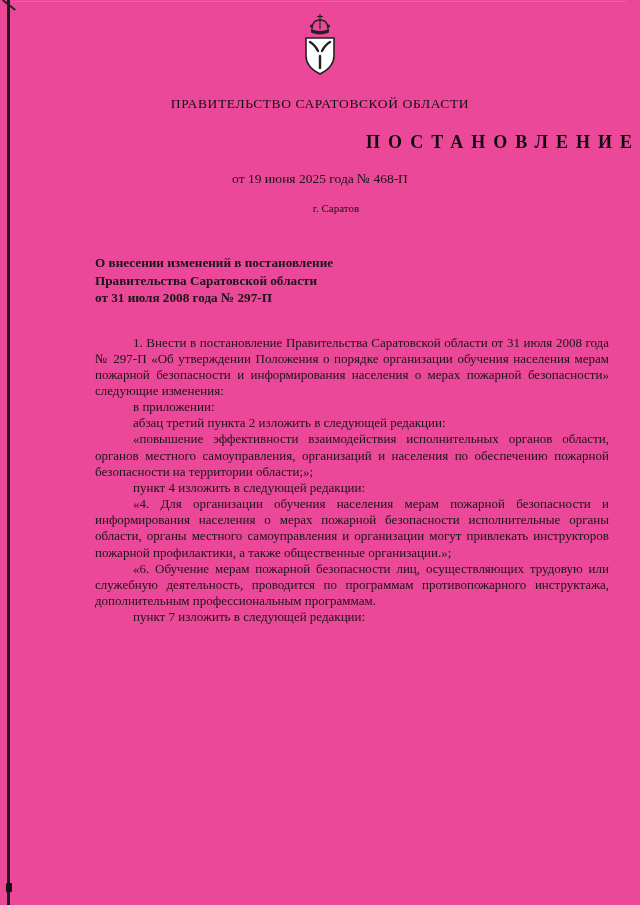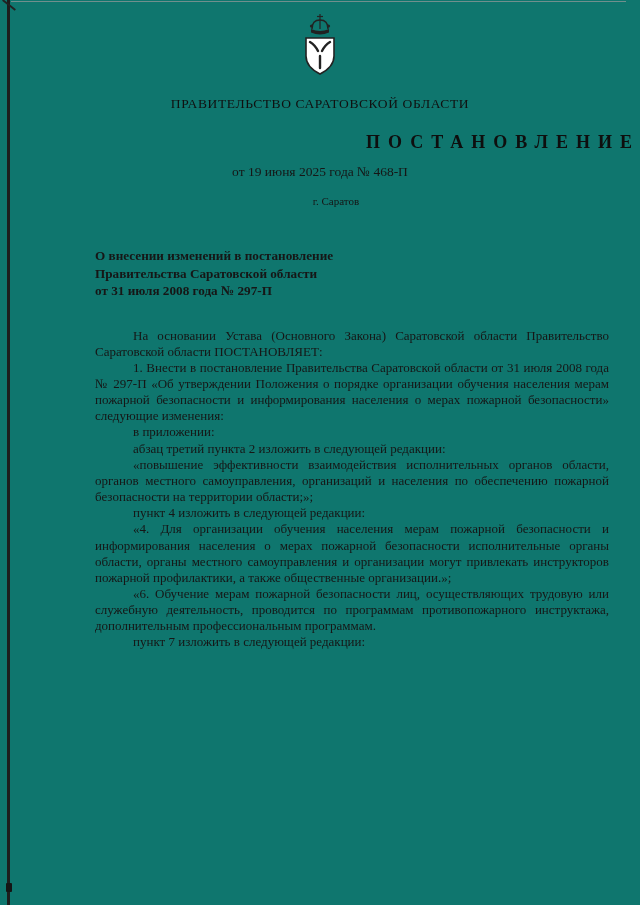--- a/index.html
+++ b/index.html
@@ -1,20 +1,20 @@
 <!DOCTYPE html>
 <html><head>
 <meta charset="utf-8">
 <style>
   html, body { margin: 0; padding: 0; background: #ffffff; }
   .page {
     position: relative;
     width: 640px;
     height: 905px;
-    background: #0f766e;
+    background: #ec4899;
     font-family: "Liberation Serif", "DejaVu Serif", serif;
     color: #161616;
     overflow: hidden;
   }
   
   .edge-left {
     position: absolute; left: 7px; top: 0;
     width: 3px; height: 905px;
     background: #1d1d1d;
   }
@@ -49,21 +49,21 @@
   .doc-type {
     margin-top: 20px;
     text-align: right;
     font-size: 18px;
     font-weight: 700;
     letter-spacing: 8px;
     text-indent: 8px; 
     color: #0e0e0e;
   }
   .date-line {
-    margin-top: 11px;
+    margin-top: 18px;
     text-align: center;
     font-size: 13.5px;
   }
   .city-line {
     margin-top: 15px;
     text-align: center;
     font-size: 11px;
     padding-left: 32px;
   }
   .subject {
@@ -122,21 +122,20 @@
 
   <div class="city-line">г. Саратов</div>
 
   <div class="subject">
     <div>О внесении изменений в постановление</div>
     <div>Правительства Саратовской области</div>
     <div>от 31 июля 2008 года № 297-П</div>
   </div>
 
   <div class="body-text">
-    <p>На основании Устава (Основного Закона) Саратовской области Правительство Саратовской области ПОСТАНОВЛЯЕТ:</p>
     <p>1. Внести в постановление Правительства Саратовской области от 31 июля 2008 года № 297-П «Об утверждении Положения о порядке организации обучения населения мерам пожарной безопасности и информирования населения о мерах пожарной безопасности» следующие изменения:</p>
     <p>в приложении:</p>
     <p>абзац третий пункта 2 изложить в следующей редакции:</p>
     <p>«повышение эффективности взаимодействия исполнительных органов области, органов местного самоуправления, организаций и населения по обеспечению пожарной безопасности на территории области;»;</p>
     <p>пункт 4 изложить в следующей редакции:</p>
     <p>«4. Для организации обучения населения мерам пожарной безопасности и информирования населения о мерах пожарной безопасности исполнительные органы области, органы местного самоуправления и организации могут привлекать инструкторов пожарной профилактики, а также общественные организации.»;</p>
     <p>«6. Обучение мерам пожарной безопасности лиц, осуществляющих трудовую или служебную деятельность, проводится по программам противопожарного инструктажа, дополнительным профессиональным программам.</p>
     <p>пункт 7 изложить в следующей редакции:</p>
   </div>
 

